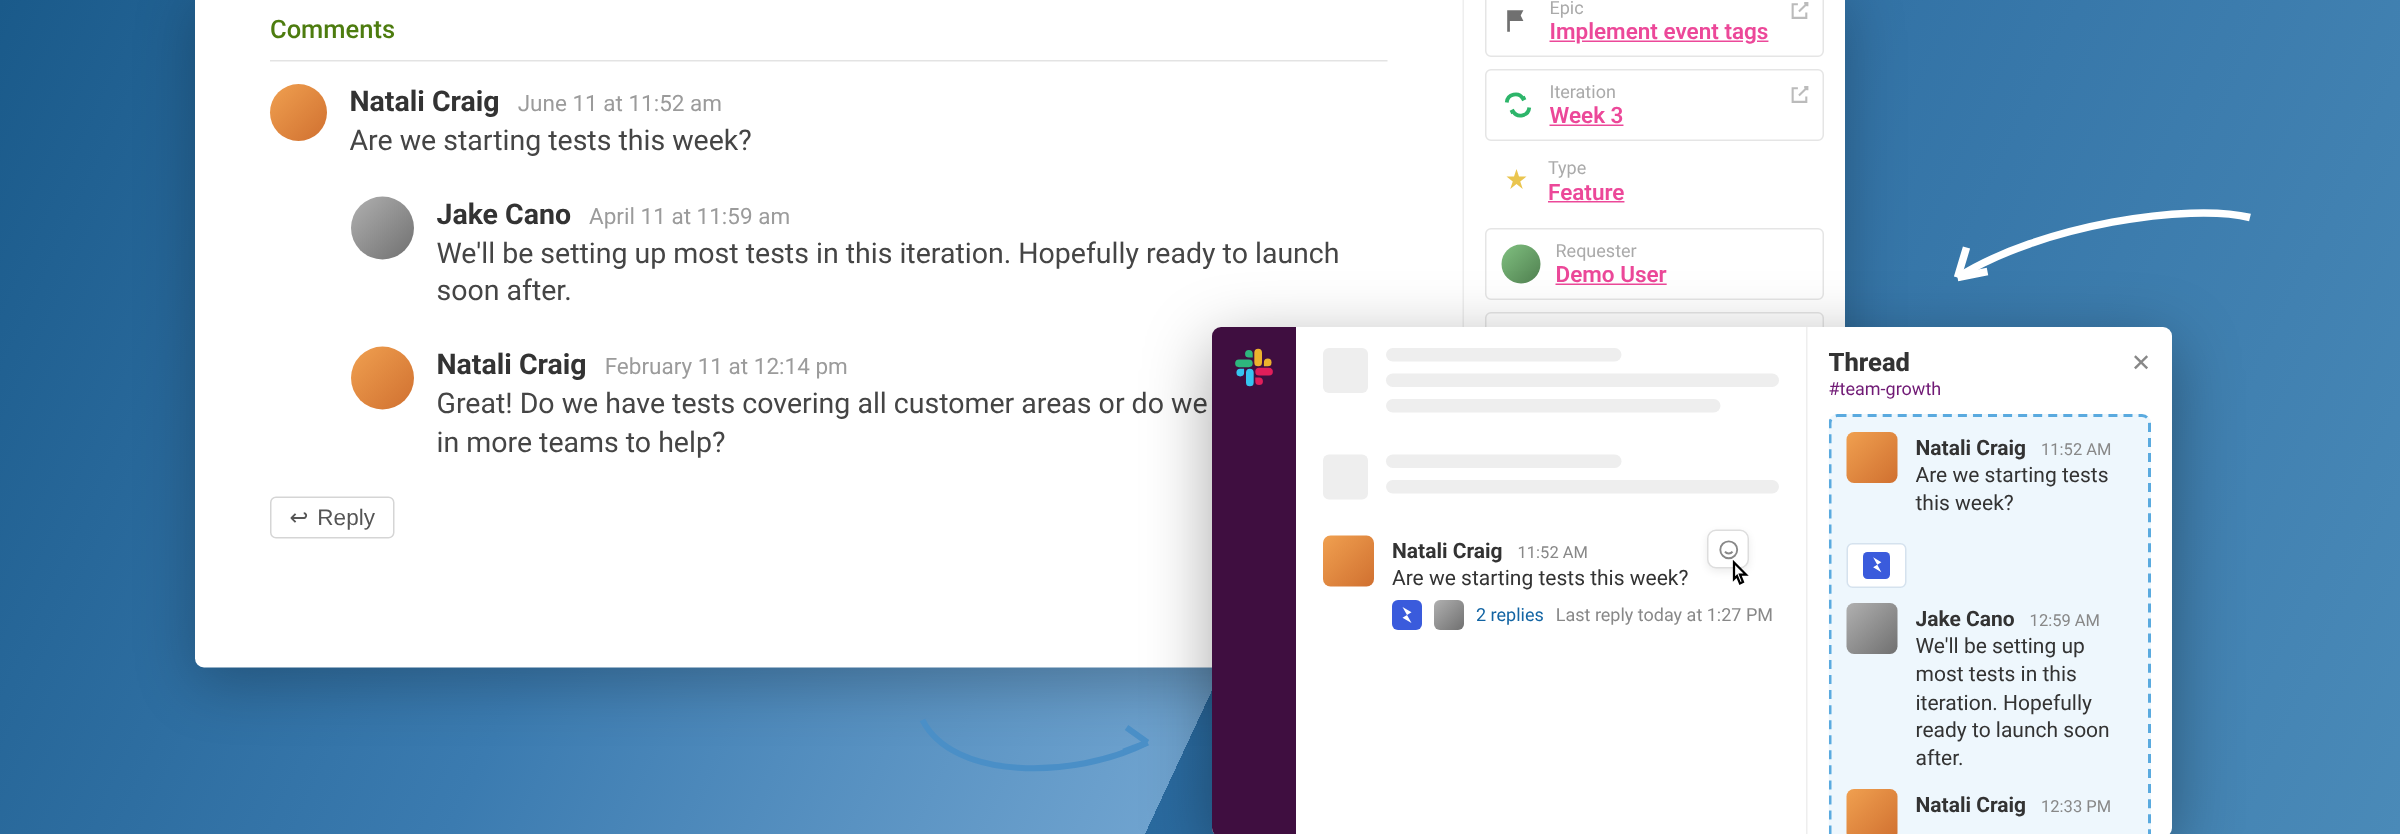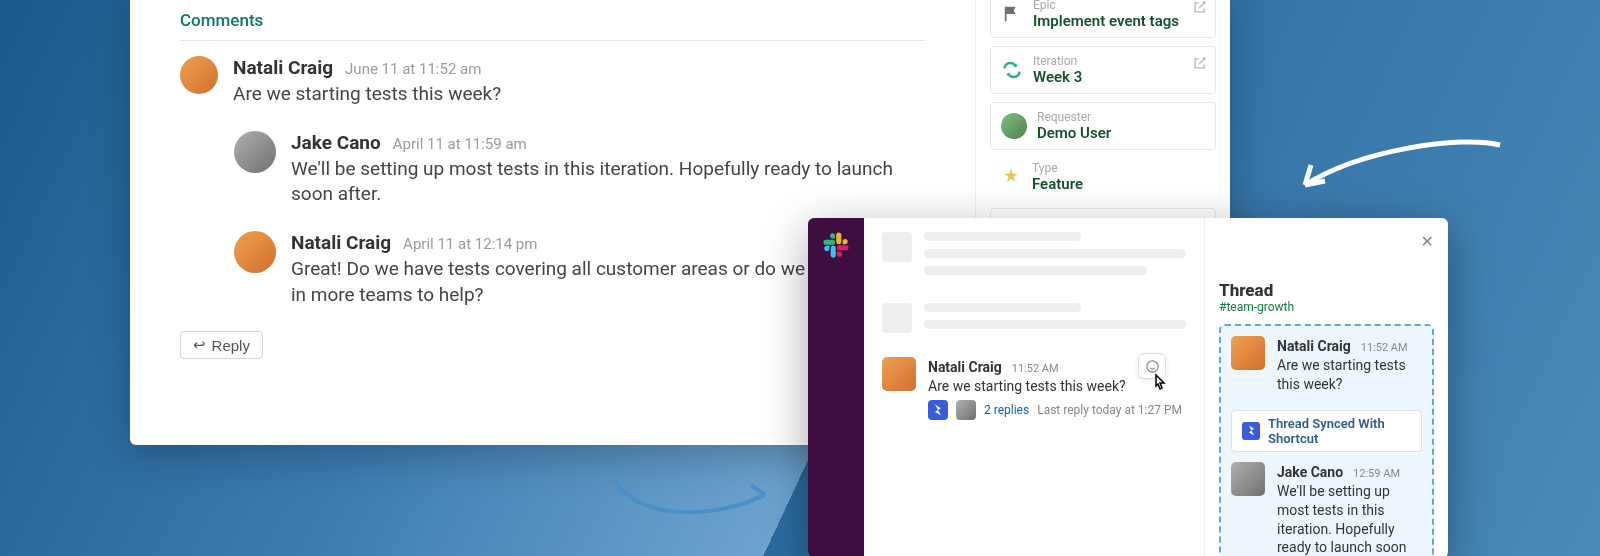--- a/index.html
+++ b/index.html
@@ -22,21 +22,21 @@
     height: 455px;
     background: #fff;
     border-radius: 6px;
     box-shadow: 0 10px 40px rgba(0,0,0,0.25);
     display: flex;
   }
   .shortcut-main { flex: 1; padding: 20px 50px 20px 50px; }
   .shortcut-side { width: 255px; padding: 0 14px 14px; border-left: 1px solid #eee; }
 
   .comments-header {
-    font-size: 17px; color:#0f766e; font-weight:500;
+    font-size: 17px; color:#4d7c0f; font-weight:500;
     border-bottom:1px solid #e3e3e3; padding-bottom:10px; margin-bottom:15px;
   }
 
   .comment { display:flex; gap:15px; margin-bottom:14px; }
   .avatar { width:38px; height:38px; border-radius:50%; flex-shrink:0; background:#ccc; }
   .avatar.natali { background: linear-gradient(135deg,#f0a050,#d07030); }
   .avatar.jake   { background: linear-gradient(135deg,#b0b0b0,#707070); }
   .avatar.demo   { background: linear-gradient(135deg,#80c080,#508050); }
 
   .comment-body { flex:1; }
@@ -62,21 +62,21 @@
   }
 
   
   .side-block {
     border:1px solid #e5e5e5; border-radius:4px;
     padding:7px 10px; margin-bottom:8px;
     display:flex; align-items:center; gap:10px; position:relative;
   }
   .side-block.no-border { border:none; margin-top:-4px;}
   .side-label { font-size:12px; color:#aaa; }
-  .side-value { font-size:15px; font-weight:600; color:#14532d; }
+  .side-value { font-size:15px; font-weight:600; color:#ec4899;text-decoration:underline; }
   .side-icon { width:22px; height:22px; display:flex; align-items:center; justify-content:center; flex-shrink:0; }
   .popout { position:absolute; right:8px; top:8px; color:#bbb; }
 
   .flag-icon svg { fill:#707070; }
   .iter-icon  { color:#2db56a; }
   .star-icon  { color:#eac54f; }
 
   
   .slack-window {
     position:absolute;
@@ -109,22 +109,22 @@
   .slack-msg { display:flex; gap:12px; margin-bottom:10px;}
   .sq-avatar { width:34px; height:34px; border-radius:5px; flex-shrink:0;}
   .sq-avatar.natali { background: linear-gradient(135deg,#f0a050,#d07030);}
   .sq-avatar.jake   { background: linear-gradient(135deg,#b0b0b0,#707070);}
   .sq-avatar.shortcut { background:#3a5bdc; display:flex;align-items:center;justify-content:center;}
   .slack-author { font-weight:700; font-size:14px;}
   .slack-time { font-size:11px; color:#888; margin-left:6px;}
   .slack-text { font-size:14px; color:#333; line-height:1.35; margin-top:1px;}
 
   .thread-header { display:flex; justify-content:space-between; align-items:flex-start; margin-bottom:10px;}
-  .thread-title { font-weight:800; font-size:17px;margin-top:48px;}
-  .thread-sub { font-size:12px; color:#15803d;}
+  .thread-title { font-weight:800; font-size:17px;}
+  .thread-sub { font-size:12px; color:#701a75;}
   .close-x { color:#888; font-size:16px; cursor:pointer;}
 
   .thread-box {
     border:2px dashed #5aaadf; border-radius:6px;
     background:#eef7fd; padding:10px 10px 80px; margin-top:4px;
     min-height:260px;
   }
   .thread-sync-badge {
     display:inline-flex; align-items:center; gap:8px;
     background:#fff; border:1px solid #d5e2ee; border-radius:4px;
@@ -180,21 +180,21 @@
             <span class="timestamp">April 11 at 11:59 am</span>
           </div>
           <div class="comment-text">We'll be setting up most tests in this iteration. Hopefully ready to launch soon after.</div>
         </div>
       </div>
       <div class="comment">
         <div class="avatar natali"></div>
         <div class="comment-body">
           <div class="comment-head">
             <span class="author">Natali Craig</span>
-            <span class="timestamp">April 11 at 12:14 pm</span>
+            <span class="timestamp">February 11 at 12:14 pm</span>
           </div>
           <div class="comment-text">Great! Do we have tests covering all customer areas or do we need to loop in more teams to help?</div>
         </div>
       </div>
     </div>
 
     <button class="reply-btn">
       <span>↩</span>
       <span>Reply</span>
     </button>
@@ -226,36 +226,36 @@
       <div>
         <div class="side-label">Iteration</div>
         <div class="side-value">Week 3</div>
       </div>
       <span class="popout">
         <svg width="14" height="14" viewBox="0 0 20 20" fill="none" stroke="currentColor" stroke-width="2">
             <path d="M14 3h3v3M9 11l8-8M16 12v5H3V4h5"></path>
           </svg>
       </span>
     </div>
-    <div class="side-block">
-      <div class="avatar demo" style="width:26px;height:26px"></div>
-      <div>
-        <div class="side-label">Requester</div>
-        <div class="side-value">Demo User</div>
-      </div>
-    </div>
     <div class="side-block no-border">
       <span class="side-icon star-icon">
         <svg width="20" height="20" viewBox="0 0 24 24" fill="currentColor">
             <polygon points="12,2 14,8 20,8 15,12 17,18 12,14 7,18 9,12 4,8 10,8"></polygon>
           </svg>
       </span>
       <div>
         <div class="side-label">Type</div>
         <div class="side-value">Feature</div>
+      </div>
+    </div>
+    <div class="side-block">
+      <div class="avatar demo" style="width:26px;height:26px"></div>
+      <div>
+        <div class="side-label">Requester</div>
+        <div class="side-value">Demo User</div>
       </div>
     </div>
     <div class="side-block">
       <div class="avatar demo" style="width:26px;height:26px"></div>
       <div>
         <div class="side-label">Owner</div>
         <div class="side-value">Demo User</div>
       </div>
     </div>
   </div>
@@ -344,21 +344,20 @@
           <div class="slack-text">Are we starting tests this week?</div>
         </div>
       </div>
 
       <span class="thread-sync-badge">
         <span class="sq-avatar shortcut" style="width:18px;height:18px;border-radius:3px">
           <svg width="11" height="11" viewBox="0 0 20 20" fill="#fff">
               <path d="M5 1l10 6-10 6 10 6"></path>
             </svg>
         </span>
-        <span>Thread Synced With Shortcut</span>
       </span>
 
       <div class="slack-msg">
         <div class="sq-avatar jake"></div>
         <div style="flex:1">
           <span class="slack-author">Jake Cano</span>
           <span class="slack-time">12:59 AM</span>
           <div class="slack-text">We'll be setting up most tests in this iteration. Hopefully ready to launch soon after.</div>
         </div>
       </div>

